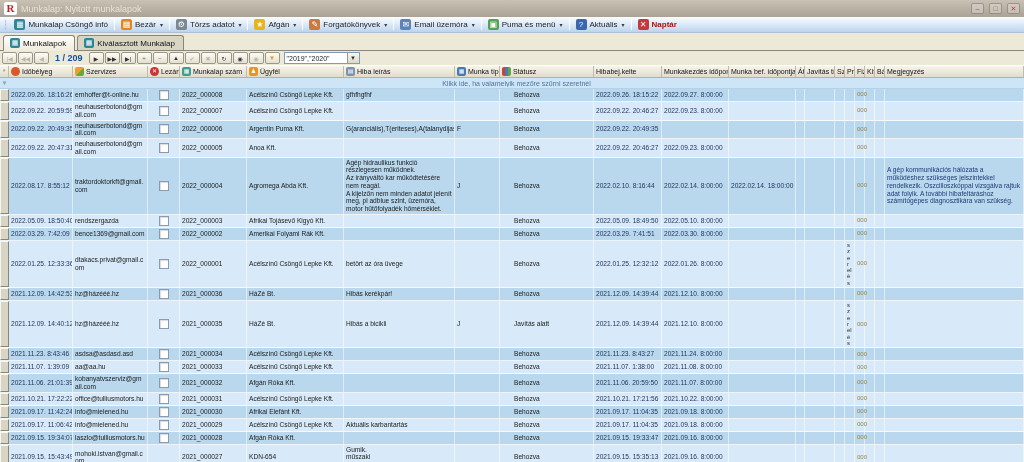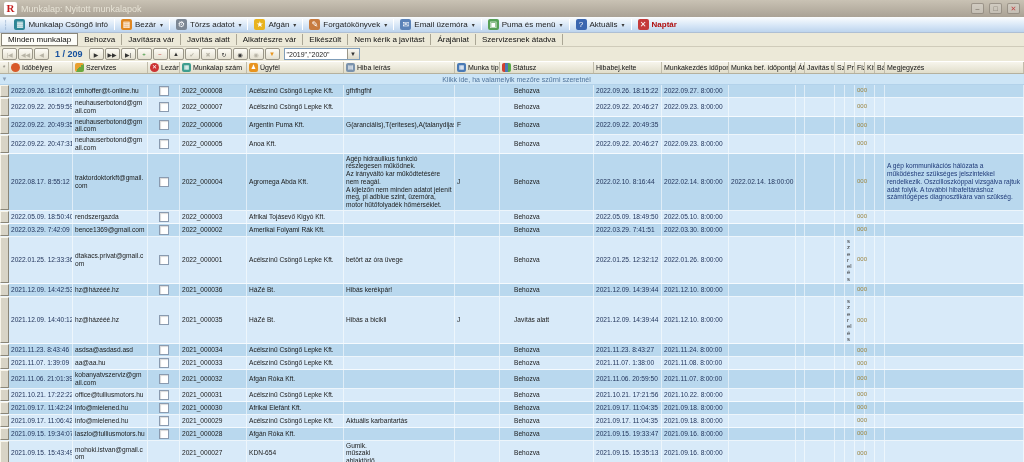--- a/index.html
+++ b/index.html
@@ -151,32 +151,31 @@
           <span class="dd">▾</span>
         </span>
         <span class="tbsep"></span>
         <span class="tbitem tb-close">
           <span class="tbicon" style="background: rgb(196, 58, 58);">✕</span>
           <span class="tblabel">Naptár</span>
         </span>
       </span>
   </div>
 
-
-  <div class="subtabs" id="subtabs">
-      <span class="stab active">Minden munkalap</span>
-      <span class="stab">Behozva</span>
-      <span class="stab">Javításra vár</span>
-      <span class="stab">Javítás alatt</span>
-      <span class="stab">Alkatrészre vár</span>
-      <span class="stab">Elkészült</span>
-      <span class="stab">Nem kérik a javítást</span>
-      <span class="stab">Árajánlat</span>
-      <span class="stab">Szervizesnek átadva</span>
+  <div class="maintabs">
+    <div class="mtab active">
+      <span class="mtabicon">▦</span>
+      <span>Munkalapok</span>
     </div>
+    <div class="mtab">
+      <span class="mtabicon">▦</span>
+      <span>Kiválasztott Munkalap</span>
+    </div>
+  </div>
+
 
   <div class="navrow">
     <span id="nav-left" style="display:flex;gap:1px;">
         <span class="nbtn dis" style="color: rgb(51, 51, 51);">|◀</span>
         <span class="nbtn dis" style="color: rgb(51, 51, 51);">◀◀</span>
         <span class="nbtn dis" style="color: rgb(51, 51, 51);">◀</span>
       </span>
     <span class="count">1 / 209</span>
     <span id="nav-right" style="display:flex;gap:1px;">
         <span class="nbtn" style="color: rgb(51, 51, 51);">▶</span>

